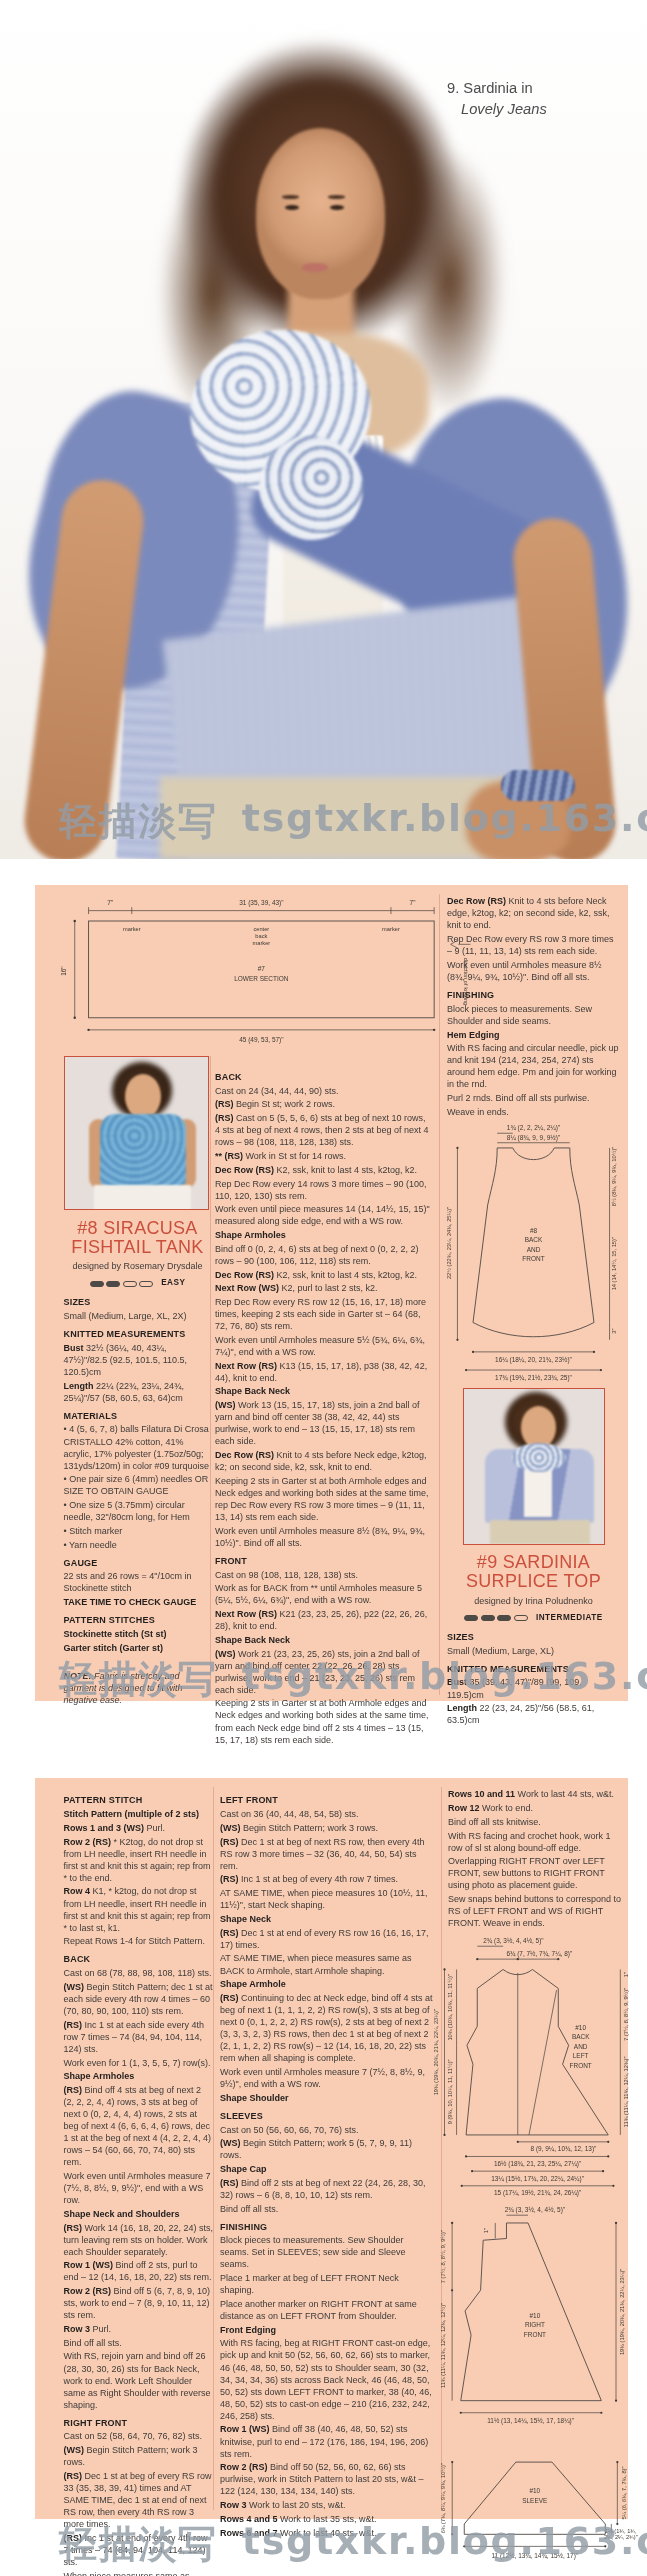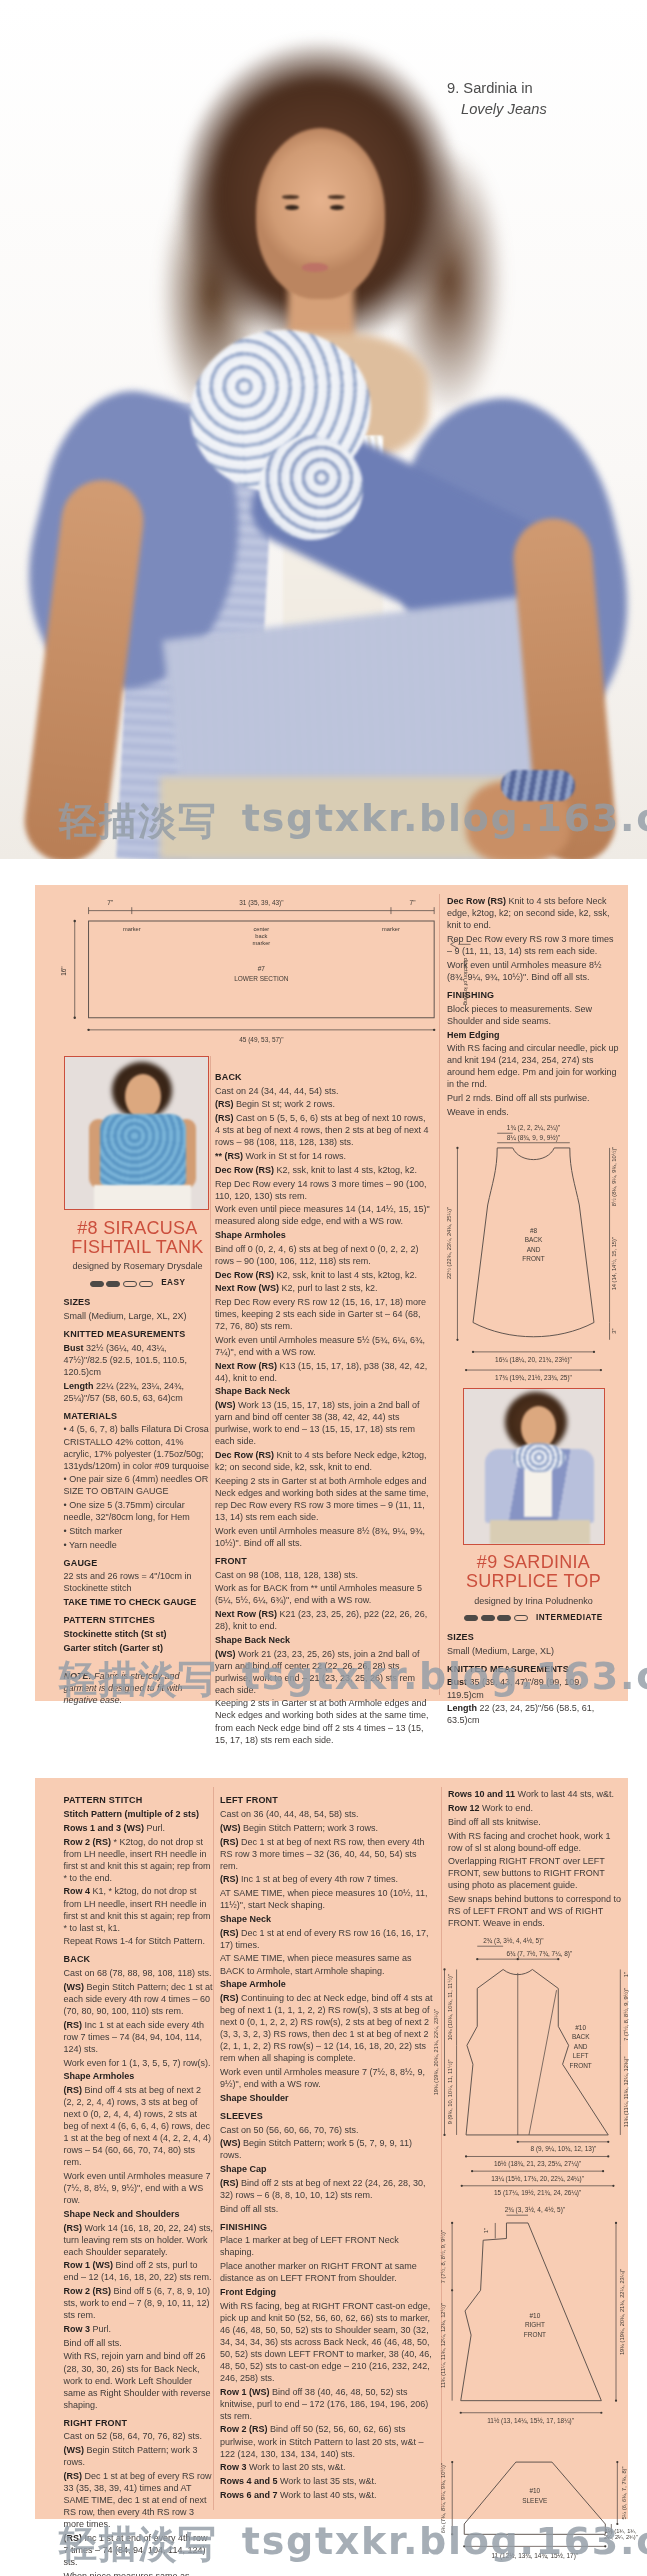--- a/index.html
+++ b/index.html
@@ -285,21 +285,21 @@
 
   <div class="tcol p1col2">
 
       <div class="blk">
         <div class="h">BACK</div>
         <p class="para"></p>
       </div>
 
       <div class="blk">
 
-        <p class="para"><span class="t">Cast on 24 (34, 44, 44, 54) sts.</span></p>
+        <p class="para"><span class="t">Cast on 24 (34, 44, 44, 90) sts.</span></p>
       </div>
 
       <div class="blk">
 
         <p class="para"><b class="lead">(RS)</b><span class="t">Begin St st; work 2 rows.</span></p>
       </div>
 
       <div class="blk">
 
         <p class="para"><b class="lead">(RS)</b><span class="t">Cast on 5 (5, 5, 6, 6) sts at beg of next 10 rows, 4 sts at beg of next 4 rows, then 2 sts at beg of next 4 rows – 98 (108, 118, 128, 138) sts.</span></p>
@@ -794,20 +794,24 @@
       <div class="blk">
 
         <p class="para"><span class="t">Bind off all sts.</span></p>
       </div>
 
       <div class="blk">
         <div class="h">FINISHING</div>
         <p class="para"></p>
       </div>
 
+      <div class="blk">
+
+        <p class="para"><span class="t">Block pieces to measurements. Sew Shoulder seams. Set in SLEEVES; sew side and Sleeve seams.</span></p>
+      </div>
 
       <div class="blk">
 
         <p class="para"><span class="t">Place 1 marker at beg of LEFT FRONT Neck shaping.</span></p>
       </div>
 
       <div class="blk">
 
         <p class="para"><span class="t">Place another marker on RIGHT FRONT at same distance as on LEFT FRONT from Shoulder.</span></p>
       </div>

